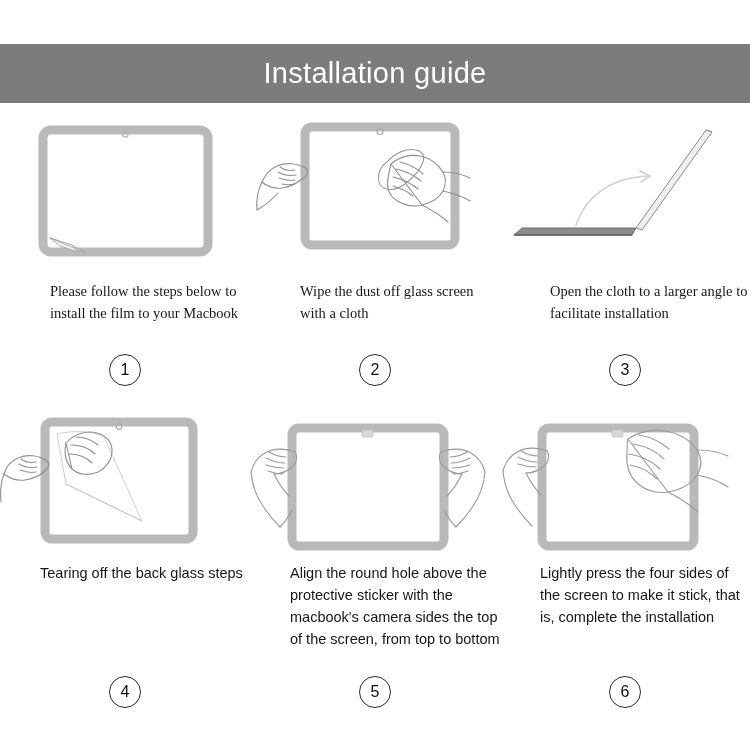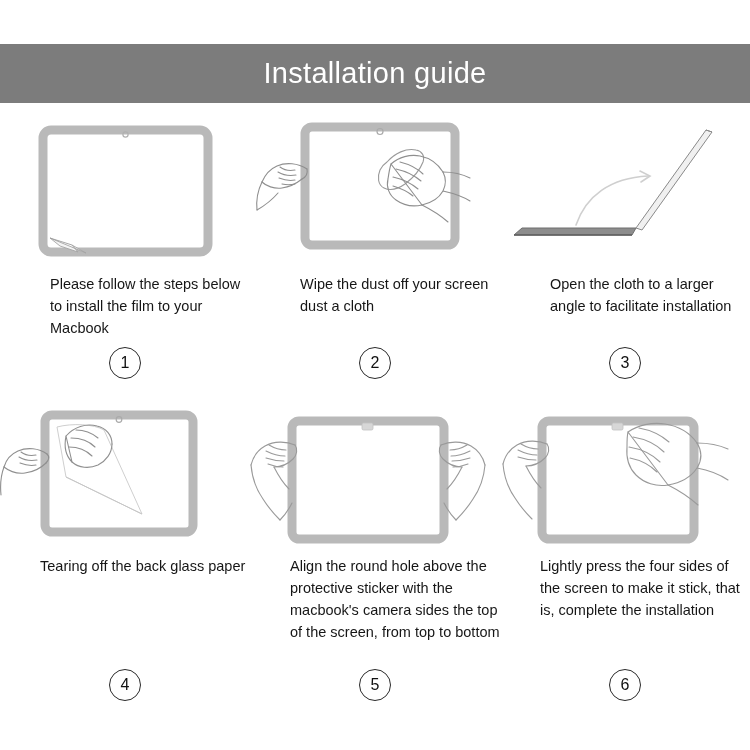--- a/index.html
+++ b/index.html
@@ -98,21 +98,21 @@
     display: flex;
     align-items: center;
     justify-content: center;
     font-size: 16px;
     line-height: 1;
     color: #111111;
     background: #ffffff;
   }
 
   
-  .row-1 .step-caption { margin-top: 9px; min-height: 70px; }
+  .row-1 .step-caption { margin-top: 16px; min-height: 70px; font-family: Liberation Serif, serif; }
   .row-1 .step-badge-wrap { margin-top: 4px; }
   .row-2 .step-caption { margin-top: 4px; min-height: 112px; }
   .row-2 .step-badge-wrap { margin-top: 2px; }
 
   .row-2 { margin-top: 20px; }
 </style>
 </head>
 <body>
 
 <div class="header-banner">
@@ -173,21 +173,21 @@
             <path d="M150 50 C158 52 167 56 173 62"></path>
             <path d="M146 57 C155 59 164 63 171 69"></path>
             <path d="M143 65 C152 67 161 71 168 77"></path>
             <path d="M143 74 C150 76 157 79 163 84"></path>
             <path d="M193 60 C202 60 212 62 220 66"></path>
             <path d="M193 79 C202 81 212 84 220 89"></path>
             <path d="M172 93 C180 97 190 103 198 110"></path>
           </g>
         </svg>
       </div>
-      <div class="step-caption">Wipe the dust off your screen dust a cloth</div>
+      <div class="step-caption">Wipe the dust off glass screen with a cloth</div>
       <div class="step-badge-wrap">
         <div class="step-badge">2</div>
       </div>
     </div>
 
     <div class="step-cell">
       <div class="step-figure">
         <svg viewBox="0 0 250 152" xmlns="http://www.w3.org/2000/svg">
 
           <path d="M14 123 L132 123 L136 116 L22 116 Z" fill="#8d8d8d" stroke="#6f6f6f" stroke-width="1"></path>
@@ -233,21 +233,21 @@
           <g fill="none" stroke="#8f8f8f" stroke-width="1.1" stroke-linecap="round" stroke-linejoin="round">
             <path d="M66 37 C74 28 86 24 97 27 C106 29 112 36 112 45"></path>
             <path d="M112 45 C112 54 106 62 98 66 C89 70 79 69 72 63"></path>
             <path d="M72 63 C66 57 64 47 66 37 Z"></path>
             <path d="M76 31 C84 31 92 34 98 39"></path>
             <path d="M71 39 C80 39 89 42 95 48"></path>
             <path d="M69 48 C77 48 86 51 92 57"></path>
           </g>
         </svg>
       </div>
-      <div class="step-caption">Tearing off the back glass paper</div>
+      <div class="step-caption">Tearing off the back glass steps</div>
       <div class="step-badge-wrap">
         <div class="step-badge">4</div>
       </div>
     </div>
 
     <div class="step-cell">
       <div class="step-figure">
         <svg viewBox="0 0 250 152" xmlns="http://www.w3.org/2000/svg">
           <rect x="42" y="22" width="152" height="118" rx="7" ry="7" fill="none" stroke="#b9b9b9" stroke-width="9"></rect>
           <rect x="112" y="24" width="11" height="7" rx="1.5" ry="1.5" fill="#d7d7d7" stroke="#c2c2c2" stroke-width="0.8"></rect>

